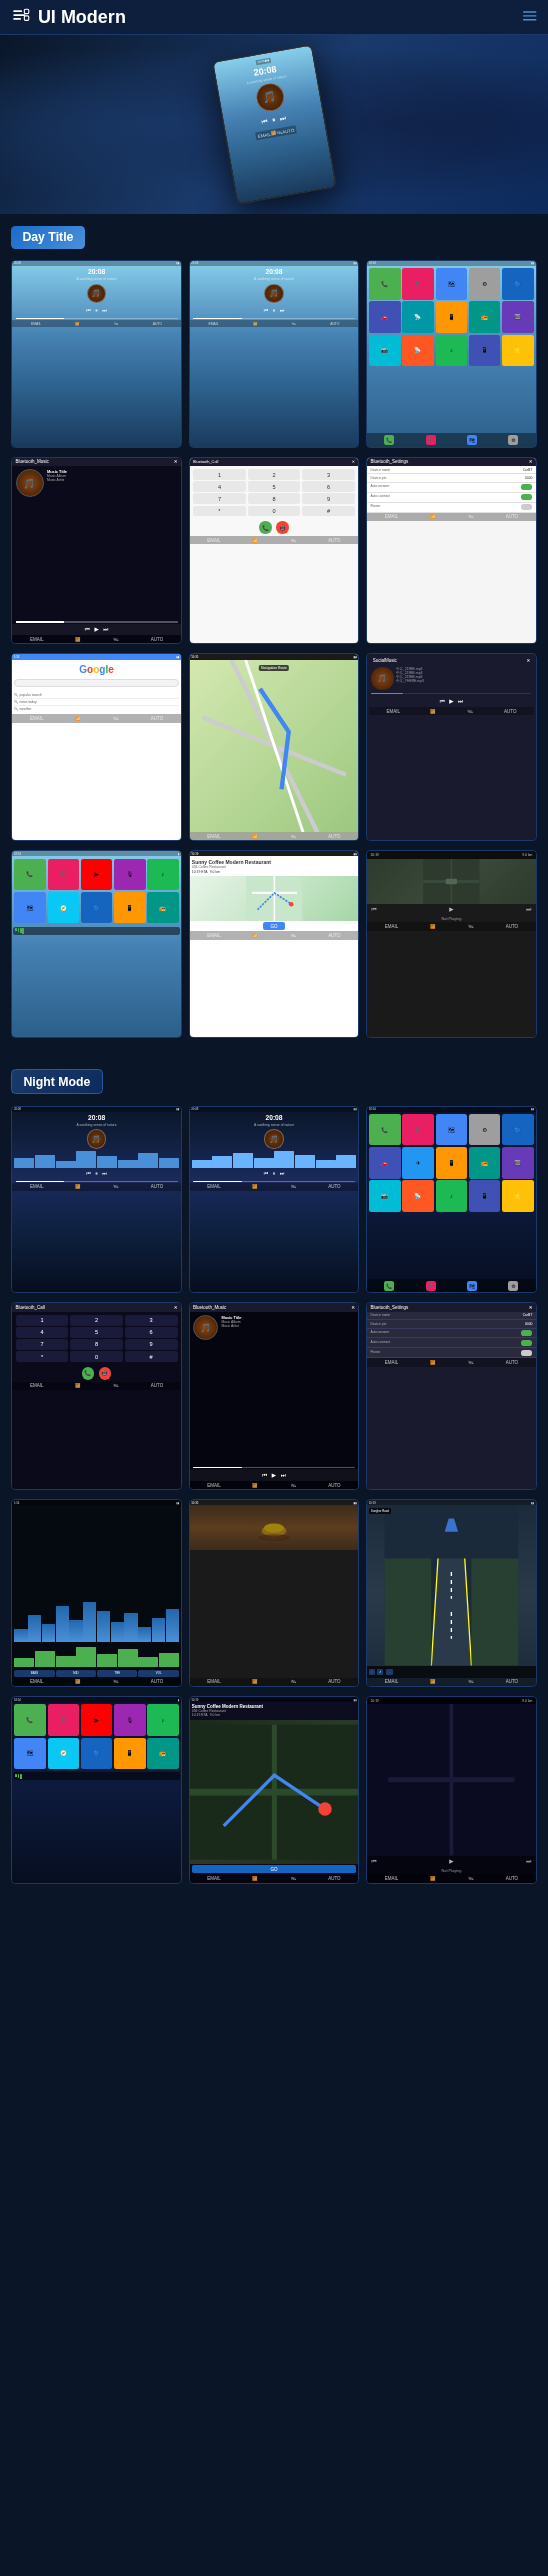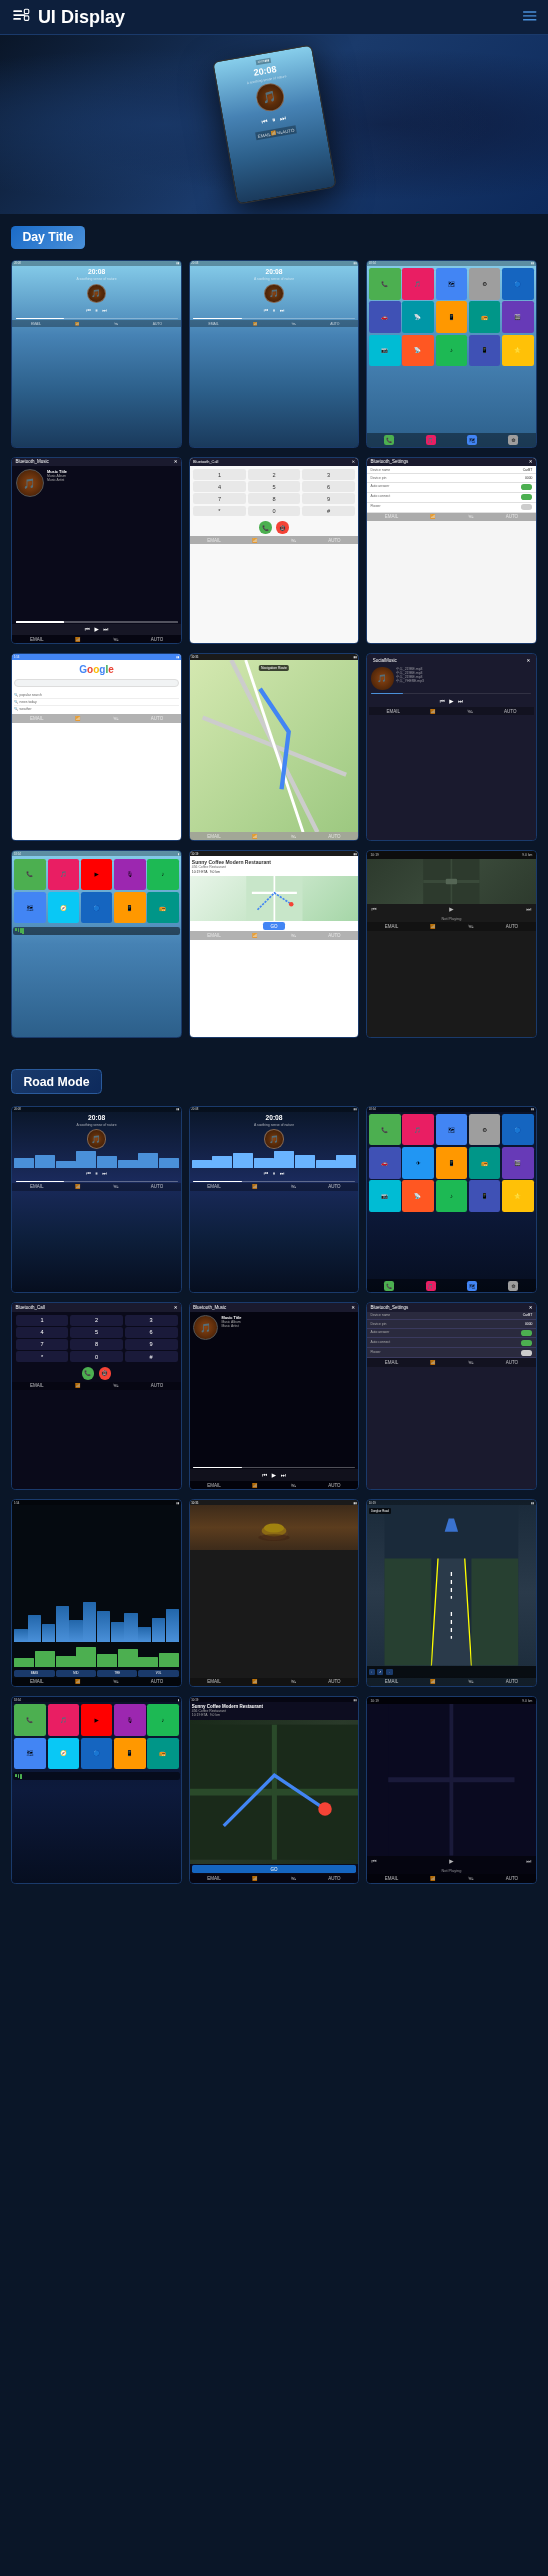--- a/index.html
+++ b/index.html
@@ -411,21 +411,21 @@
   <div class="header-left">
     <div class="menu-icon">
       <svg width="20" height="20" viewBox="0 0 36 36">
         <rect x="4" y="6" width="16" height="3" rx="1.5" fill="white"></rect>
         <rect x="4" y="13" width="22" height="3" rx="1.5" fill="white"></rect>
         <rect x="4" y="20" width="14" height="3" rx="1.5" fill="white"></rect>
         <rect x="24" y="4" width="8" height="8" rx="2" fill="none" stroke="white" stroke-width="2"></rect>
         <rect x="24" y="16" width="8" height="8" rx="2" fill="none" stroke="white" stroke-width="2"></rect>
       </svg>
     </div>
-    <span class="header-title">UI Display</span>
+    <span class="header-title">UI Modern</span>
   </div>
   <span class="nav-icon">
     <svg width="13.4" height="13.4" viewBox="0 0 24 24">
       <rect x="0" y="4" width="24" height="2.5" rx="1" fill="#4a90d9"></rect>
       <rect x="0" y="11" width="24" height="2.5" rx="1" fill="#4a90d9"></rect>
       <rect x="0" y="18" width="24" height="2.5" rx="1" fill="#4a90d9"></rect>
     </svg>
   </span>
 </div>
 
@@ -833,21 +833,21 @@
           <span>📶</span>
           <span>🛰</span>
           <span>AUTO</span>
         </div>
       </div>
     </div>
   </div>
 </div>
 
 <div class="mode-section">
-  <div class="mode-label night">Road Mode</div>
+  <div class="mode-label night">Night Mode</div>
 
   
   <div class="screen-grid">
 
     <div class="screen-card">
       <div class="mini-screen music-screen-bg-night">
         <div class="status-bar">
           <span>20:08</span>
             <span>▮▮</span>
         </div>

